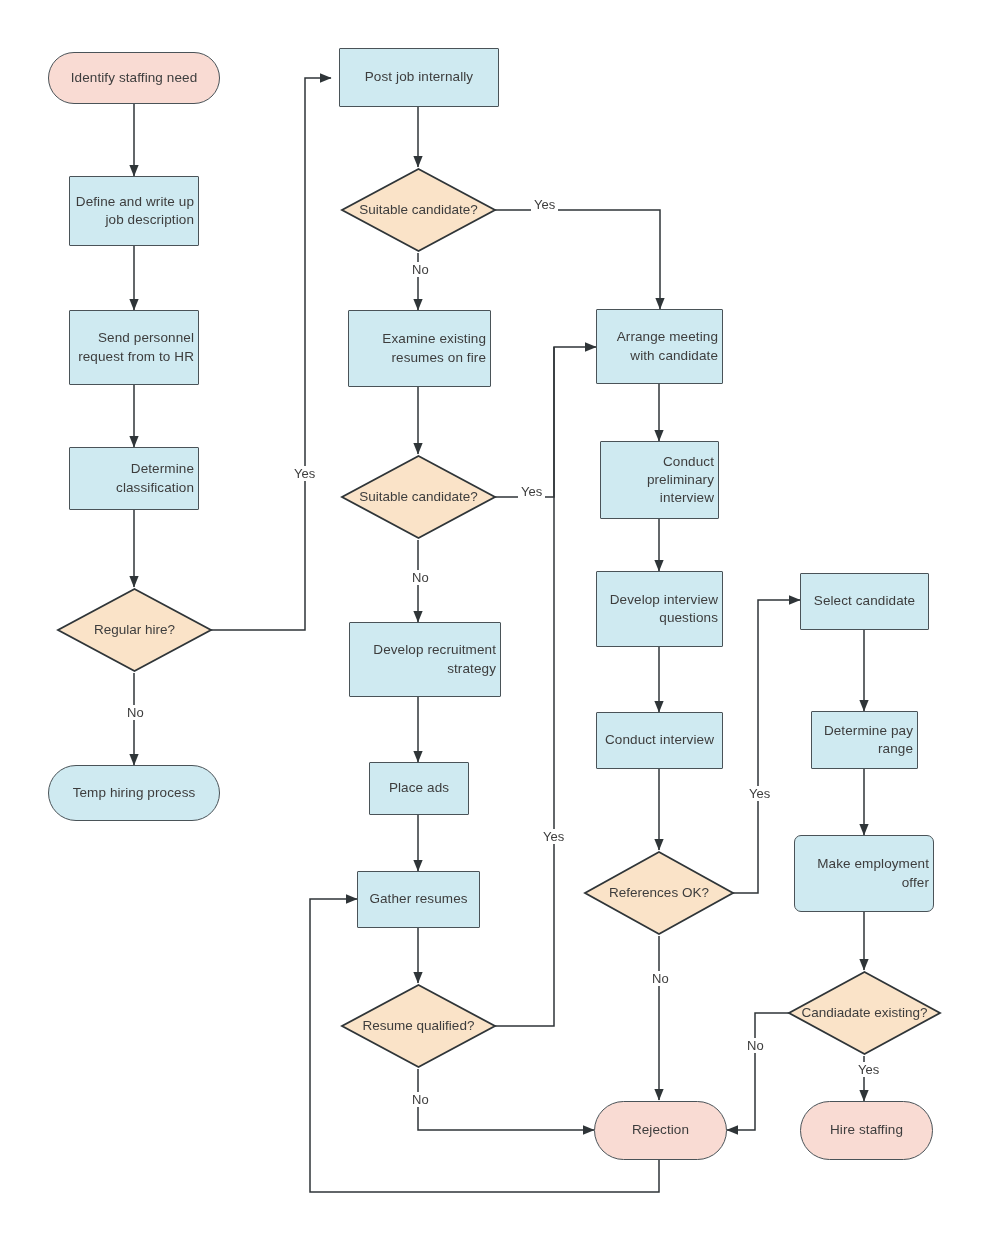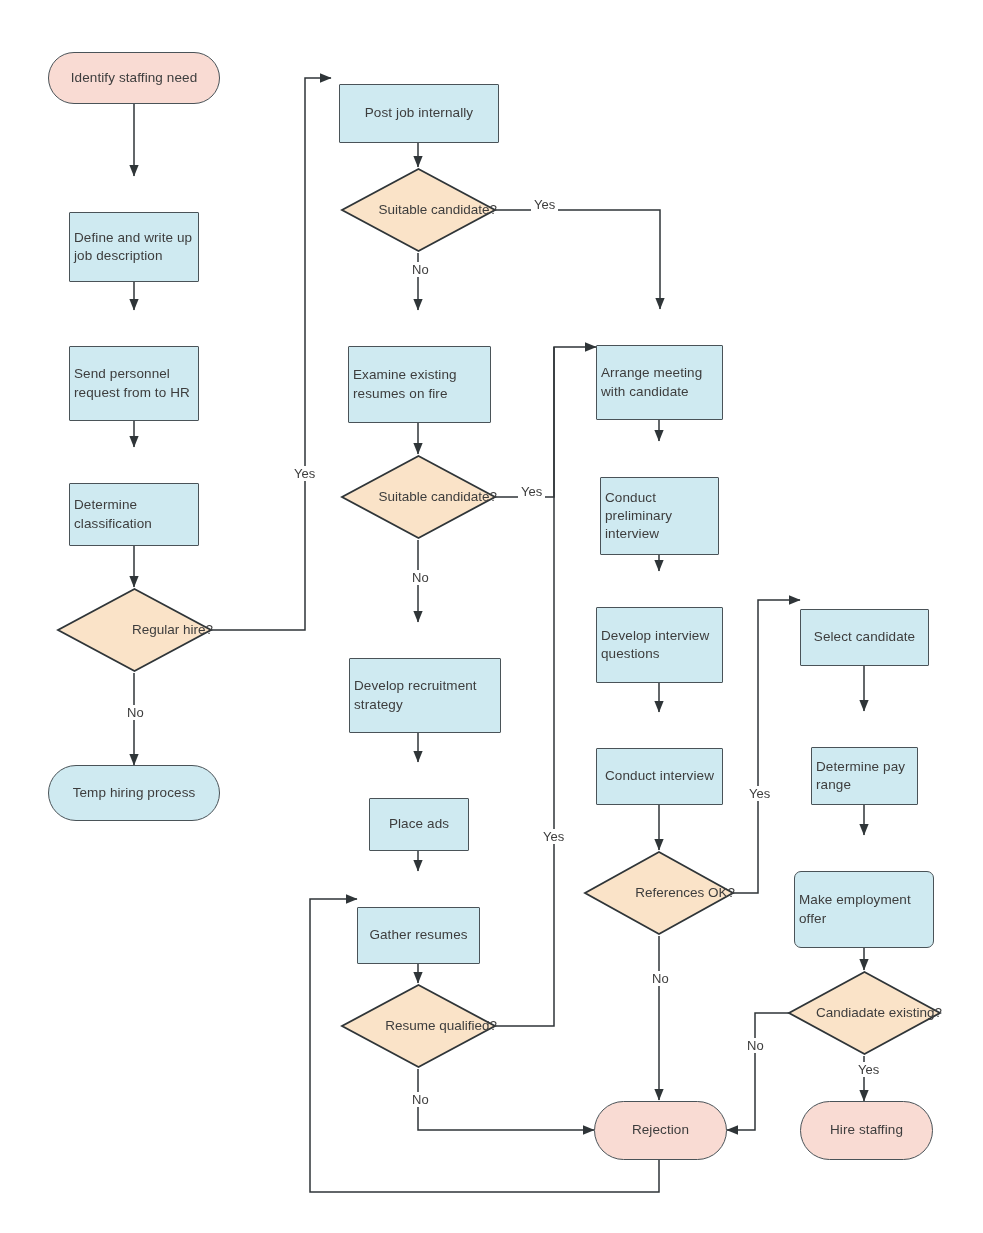--- a/index.html
+++ b/index.html
@@ -10,48 +10,47 @@
     position:relative;
     overflow:hidden;
   }
   #canvas{position:absolute;left:0;top:0;width:983px;height:1233px;}
   .node{
     position:absolute;
     box-sizing:border-box;
     display:flex;
     align-items:center;
     justify-content:center;
-    text-align:left;
+    text-align:right;
     color:#3d3d3d;
     font-size:13.5px;
     line-height:1.35;
     letter-spacing:.1px;
     z-index:3;
     padding:2px 4px;
   }
   .rect{
     border:1.6px solid #4a5358;
     background:#cfeaf1;
     border-radius:1px;
-    margin-top:36px;
   }
   .term{
     border:1.8px solid #4a5358;
     border-radius:42px/42px;
   }
   .term-pink{background:#f9dbd3;}
   .term-blue{background:#cfeaf1;}
   .diamond-wrap{
     position:absolute;
     z-index:3;
   }
   .diamond-wrap > svg{position:absolute;left:0;top:0;}
   .diamond-label{
     position:absolute;left:0;top:0;width:100%;height:100%;
-    display:flex;align-items:center;justify-content:flex-end;
+    display:flex;align-items:center;justify-content:center;
     text-align:center;color:#3d3d3d;font-size:13.5px;line-height:1.35;
     pointer-events:none;
   }
   .edge-label{
     position:absolute;
     color:#3d3d3d;
     font-size:13px;
     background:#ffffff;
     padding:0 3px;
     z-index:4;

